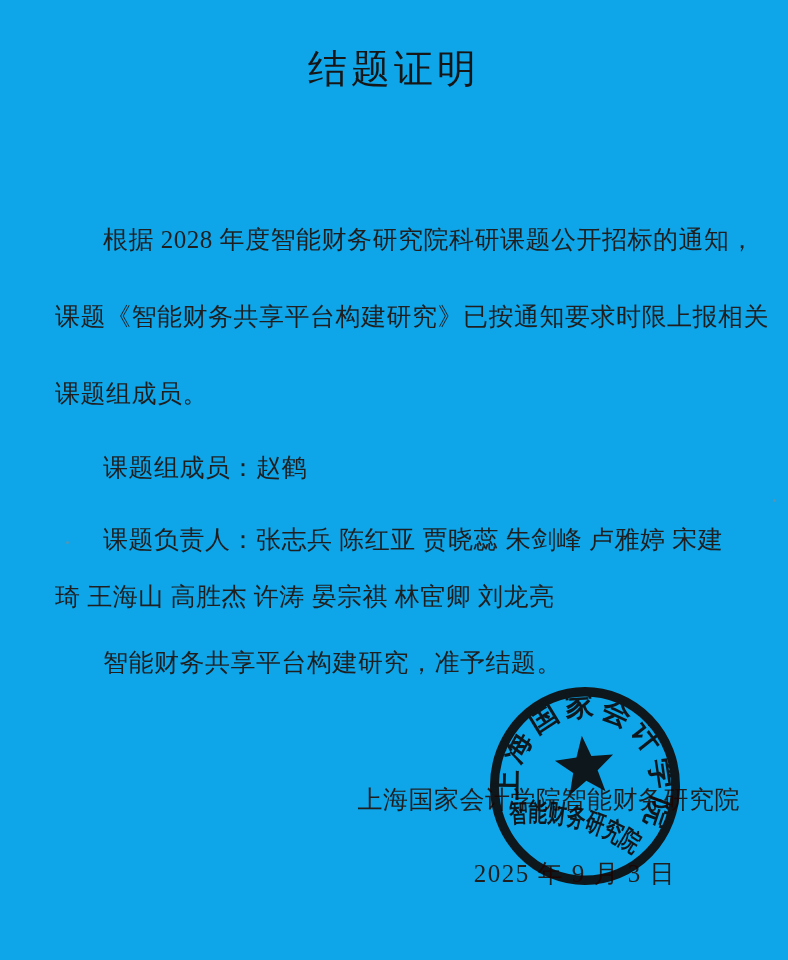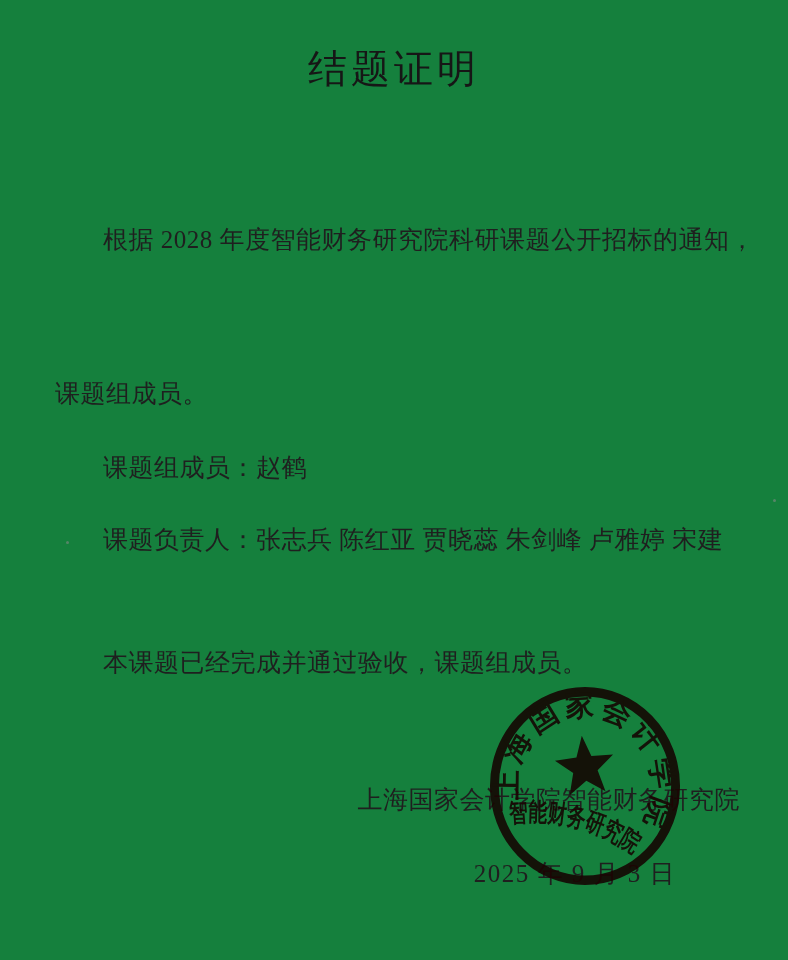--- a/index.html
+++ b/index.html
@@ -1,21 +1,21 @@
 <!DOCTYPE html>
 <html><head>
 <meta charset="utf-8">
 <style>
   html,body { margin:0; padding:0; background:#e9e9e9; }
   .page {
     position: relative;
     width: 788px;
     height: 960px;
     margin: 0 auto;
-    background: #15803d;
+    background: #0ea5e9;
     font-family: "Liberation Serif", "DejaVu Serif", serif;
     color: #1f1f1f;
     overflow: hidden;
   }
   .title {
     position: absolute;
     top: 42px;
     left: 0;
     width: 100%;
     margin: 0;
@@ -73,24 +73,26 @@
   .speck.s2 { left: 773px; top: 499px; }
 </style>
 </head>
 <body>
 
 <div class="page">
 
   <h1 class="title">结题证明</h1>
 
   <div class="line indent" style="top:224px">根据 2028 年度智能财务研究院科研课题公开招标的通知，</div>
+  <div class="line" style="top:301px">课题《智能财务共享平台构建研究》已按通知要求时限上报相关</div>
   <div class="line" style="top:378px">课题组成员。</div>
   <div class="line indent" style="top:452px">课题组成员：赵鹤</div>
   <div class="line indent" style="top:524px">课题负责人：张志兵 陈红亚 贾晓蕊 朱剑峰 卢雅婷 宋建</div>
-  <div class="line indent" style="top:647px">本课题已经完成并通过验收，课题组成员。</div>
+  <div class="line" style="top:581px">琦 王海山 高胜杰 许涛 晏宗祺 林宦卿 刘龙亮</div>
+  <div class="line indent" style="top:647px">智能财务共享平台构建研究，准予结题。</div>
 
   <div class="sig">上海国家会计学院智能财务研究院</div>
   <div class="date">2025 年 9 月 3 日</div>
 
   <div class="stamp">
     <svg viewBox="0 0 200 200" preserveAspectRatio="none" aria-hidden="true">
       <defs>
         <path id="arcTop" d="M 38.5 131.3 A 69 69 0 1 1 161.5 131.3" fill="none"></path>
         <path id="arcBottom" d="M 31 154 Q 100 126 169 154" fill="none"></path>
       </defs>

